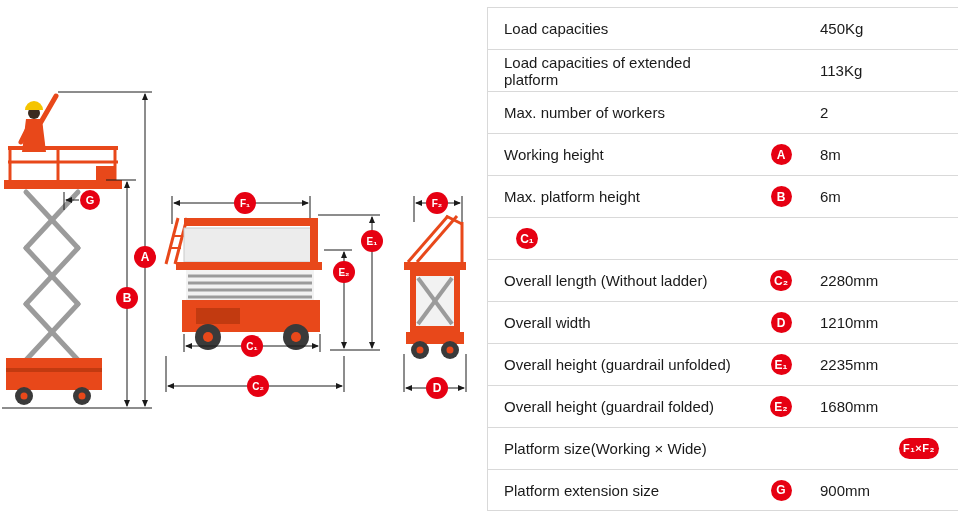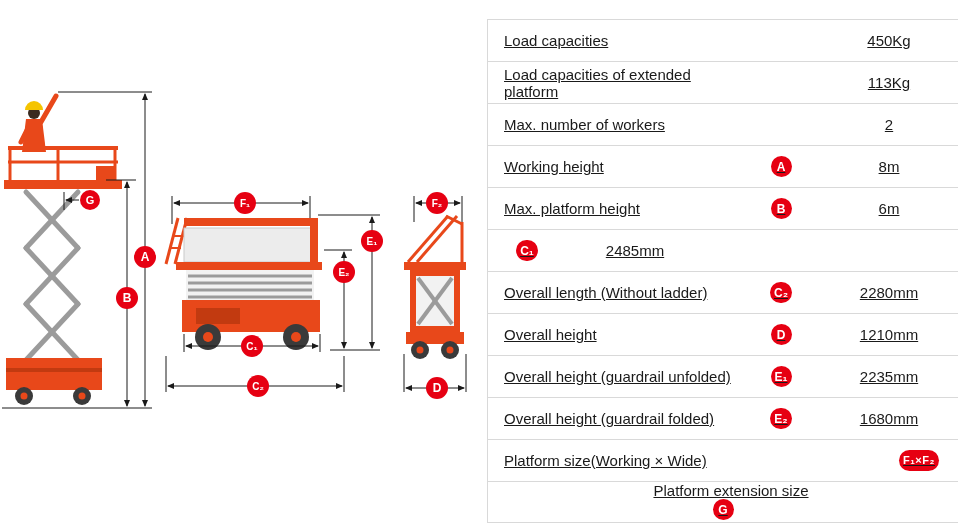--- a/index.html
+++ b/index.html
@@ -8,32 +8,31 @@
     width:960px; height:524px; position:relative; overflow:hidden;
     font-family:"Liberation Sans", sans-serif; color:#1a1a1a;
   }
   :root {
     --lift:#e8481a; --lift-dark:#c23a10; --badge:#e60012;
     --gray:#9b9b9b; --dim:#1a1a1a; --rule:#d9d9d9; --panel:#ececec;
   }
   .diagram-panel { position:absolute; left:0; top:0; width:487px; height:524px; }
 
   .spec-panel {
-    position:absolute; left:487px; top:19px; width:471px;
+    position:absolute; left:487px; top:7px; width:471px;
     border-left:1px solid var(--rule);
-    text-decoration:underline;
   }
   .spec-row {
     display:flex; align-items:center; height:42px;
     border-top:1px solid var(--rule);
   }
-  .spec-row:last-child { border-bottom:1px solid var(--rule);flex-direction:column; }
+  .spec-row:last-child { border-bottom:1px solid var(--rule); }
   .spec-label { flex:1; padding-left:16px; font-size:15px; }
   .badge-col { width:78px; display:flex; justify-content:center; align-items:center; }
-  .value-col { width:138px; text-align:center; font-size:15px; }
+  .value-col { width:138px; text-align:left; font-size:15px; }
   .badge {
     min-width:21px; height:21px; border-radius:11px;
     background:var(--badge); color:#fff; font-size:12px; font-weight:bold;
     display:flex; align-items:center; justify-content:center; padding:0 4px;
     line-height:1;
   }
   .badge.wide { font-size:11px; letter-spacing:0.5px;text-align:center; }
 
   
   .lf { fill:var(--lift); }
@@ -267,33 +266,32 @@
     <div class="badge-col">
       <span class="badge">B</span>
     </div>
     <div class="value-col">6m</div>
   </div>
 
   <div class="spec-row">
     <div class="badge-col">
       <span class="badge">C₁</span>
     </div>
-    <div class="value-col">2485mm</div>
   </div>
 
   <div class="spec-row">
     <div class="spec-label">Overall length (Without ladder)</div>
     <div class="badge-col">
       <span class="badge">C₂</span>
     </div>
     <div class="value-col">2280mm</div>
   </div>
 
   <div class="spec-row">
-    <div class="spec-label">Overall height</div>
+    <div class="spec-label">Overall width</div>
     <div class="badge-col">
       <span class="badge">D</span>
     </div>
     <div class="value-col">1210mm</div>
   </div>
 
   <div class="spec-row">
     <div class="spec-label">Overall height (guardrail unfolded)</div>
     <div class="badge-col">
       <span class="badge">E₁</span>

